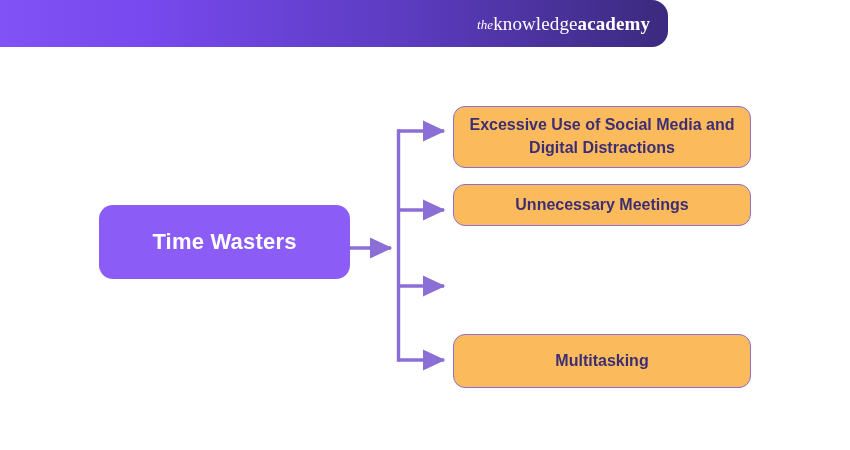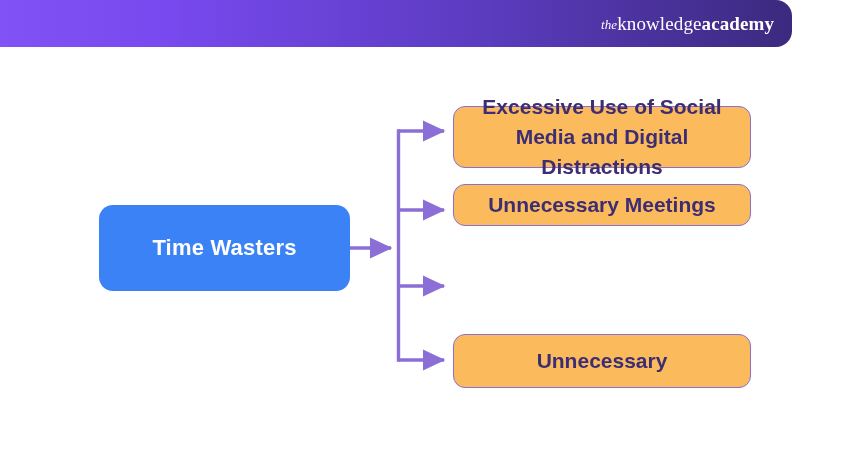--- a/index.html
+++ b/index.html
@@ -17,21 +17,21 @@
     width: 850px;
     height: 450px;
     background: #ffffff;
   }
 
   
   #header-bar {
     position: absolute;
     left: 0;
     top: 0;
-    width: 792px;
+    width: 668px;
     height: 47px;
     background: linear-gradient(90deg, #8152F5 0%, #7749EE 22%, #5B3BBE 62%, #3B2A7E 100%);
     border-top-right-radius: 16px;
     border-bottom-right-radius: 16px;
   }
 
   #brand-logo {
     position: absolute;
     right: 18px;
     top: 50%;
@@ -49,22 +49,22 @@
   }
   #brand-knowledge { font-weight: 400; }
   #brand-academy  { font-weight: 700; }
 
   
   #root-node {
     position: absolute;
     left: 99px;
     top: 205px;
     width: 251px;
-    height: 86px;
-    background: #3b82f6;
+    height: 74px;
+    background: #8b5cf6;
     border-radius: 14px;
     display: flex;
     align-items: center;
     justify-content: center;
   }
   #root-node-label {
     color: #ffffff;
     font-size: 22px;
     font-weight: 700;
     letter-spacing: 0.2px;
@@ -89,21 +89,21 @@
     background: #FBBA5C;
     border: 1.5px solid #8B6FD6;
     border-radius: 12px;
     display: flex;
     align-items: center;
     justify-content: center;
     padding: 6px 14px;
   }
   .leaf-node-label {
     color: #3D2E73;
-    font-size: 21px;
+    font-size: 16px;
     font-weight: 700;
     text-align: center;
     line-height: 1.42;
   }
 
   #leaf-node-0 { top: 106px; height: 62px; }
   #leaf-node-1 { top: 184px; height: 42px; }
   #leaf-node-2 { top: 259px; height: 54px; }
   #leaf-node-3 { top: 334px; height: 54px; }
 </style>
@@ -142,16 +142,16 @@
   <div id="leaf-node-0" class="leaf-node">
     <span class="leaf-node-label">Excessive Use of Social Media and Digital Distractions</span>
   </div>
 
   <div id="leaf-node-1" class="leaf-node">
     <span class="leaf-node-label">Unnecessary Meetings</span>
   </div>
 
 
   <div id="leaf-node-3" class="leaf-node">
-    <span class="leaf-node-label">Unnecessary</span>
+    <span class="leaf-node-label">Multitasking</span>
   </div>
 
 </div>
 
 </body></html>

